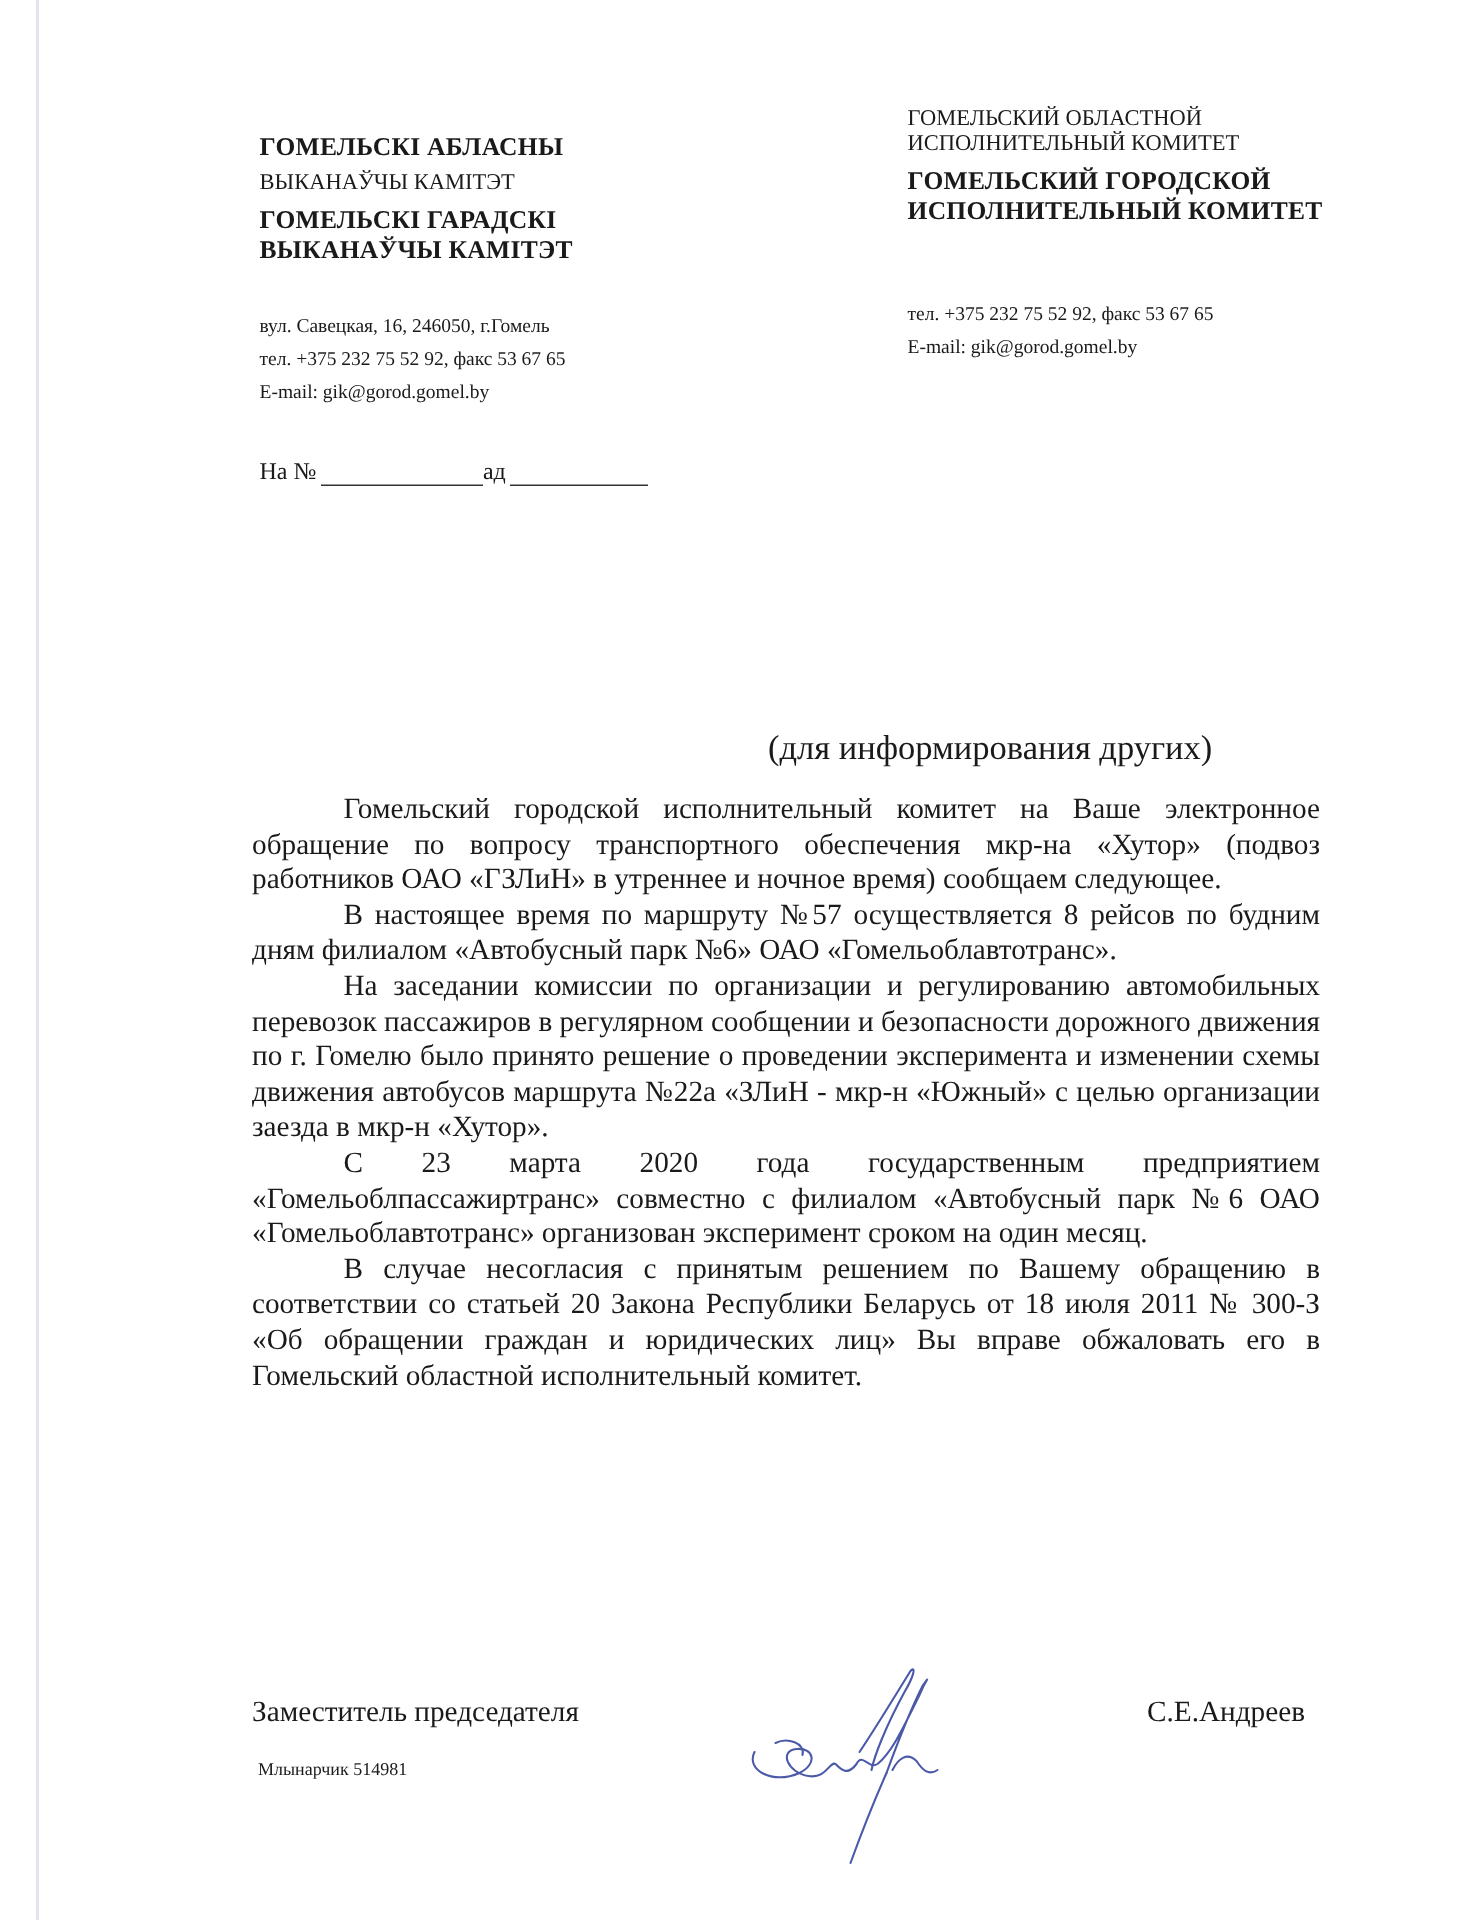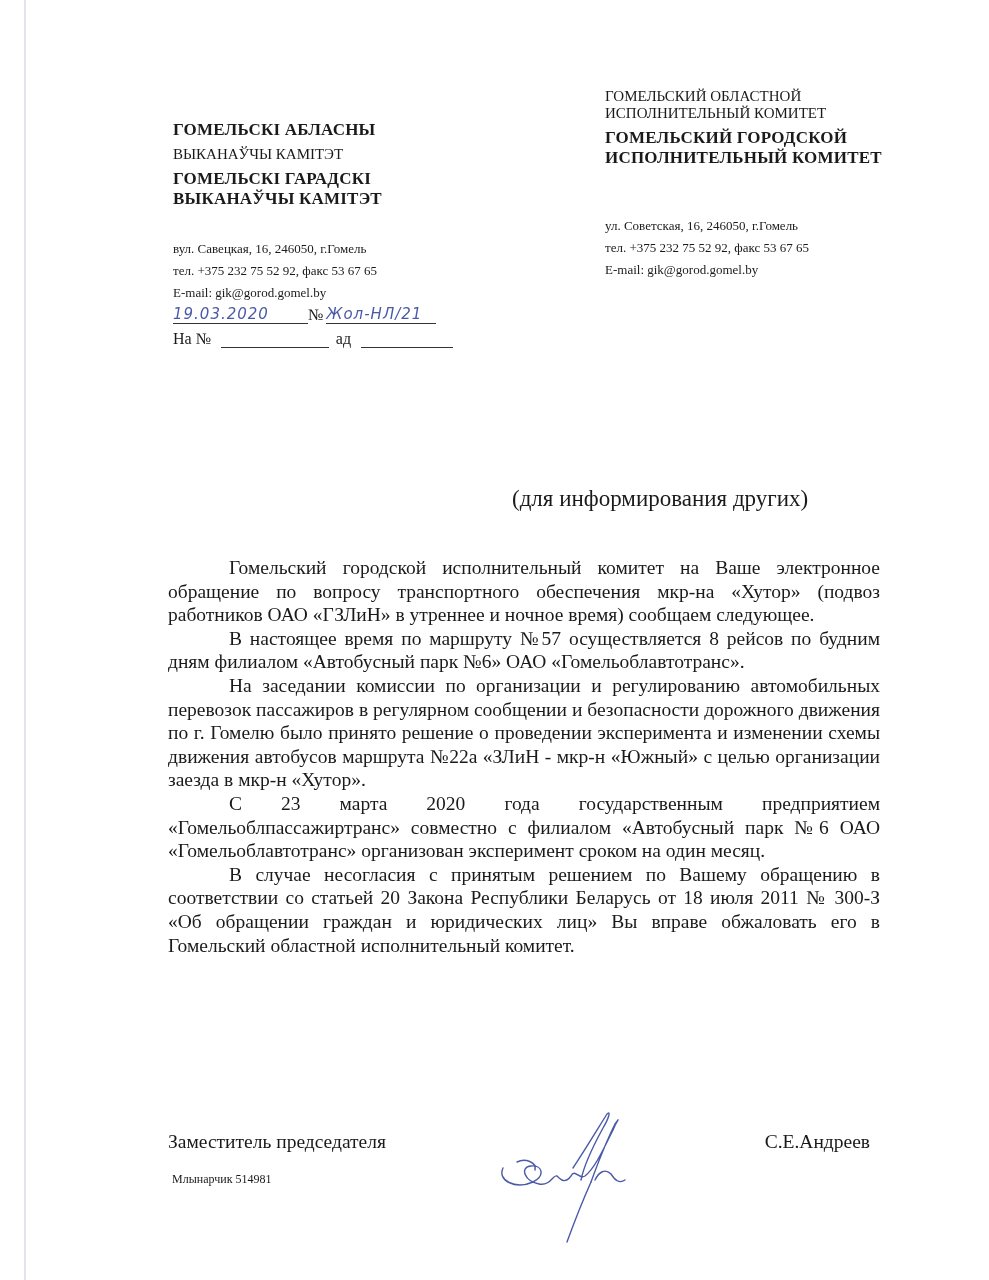--- a/index.html
+++ b/index.html
@@ -2,43 +2,43 @@
 <html><head>
 <meta charset="utf-8">
 <style>
   html, body { margin: 0; padding: 0; }
   body {
     width: 989px; height: 1280px; background: #ffffff; position: relative; overflow: hidden;
     font-family: "Liberation Serif", "DejaVu Serif", serif; color: #1a1a1a;
   }
   .edge-line { position: absolute; left: 24px; top: 0; width: 2px; height: 1280px; background: #e4e4ee; }
 
-  .hdr-left { position: absolute; left: 173px; top: 120px; width: 290px; }
-  .hdr-right { position: absolute; left: 605px; top: 88px; width: 320px; }
+  .hdr-left { position: absolute; left: 173px; top: 88px; width: 290px; }
+  .hdr-right { position: absolute; left: 605px; top: 71px; width: 320px; }
   .bold-title { font-weight: bold; font-size: 17px; line-height: 20px; letter-spacing: 0.2px; }
   .plain-title { font-size: 15px; line-height: 17px; }
   .gap6 { margin-top: 6px; }
   .contact { font-size: 13px; line-height: 22px; }
   .hdr-left .contact-block { margin-top: 29px; }
   .hdr-right .contact-block { margin-top: 47px; }
 
   .reg { position: absolute; left: 173px; top: 300px; width: 280px; font-size: 16px; }
   .reg-row { display: flex; align-items: flex-end; height: 24px; }
   .reg-row + .reg-row { margin-top: 0; justify-content: space-between; }
   .hand { font-family: "DejaVu Sans", sans-serif; font-style: italic; color: #4b5aa8; font-size: 15px; letter-spacing: 1px; }
   .uline { border-bottom: 1px solid #333; display: inline-block; height: 18px; line-height: 18px; }
   .date-field { width: 135px; }
   .num-field { width: 110px; }
   .blank1 { width: 108px; }
   .blank2 { width: 92px; }
   .lbl { padding: 0 3px 0 0; line-height: 18px; }
 
   .note { position: absolute; left: 512px; top: 486px; font-size: 23px; }
 
-  .body { position: absolute; left: 168px; top: 556px; width: 712px; font-size: 19.5px; line-height: 23.6px; }
+  .body { position: absolute; left: 168px; top: 528px; width: 712px; font-size: 19.5px; line-height: 23.6px; }
   .body p { margin: 0; text-align: justify; text-indent: 61px; }
 
   .footer { position: absolute; left: 168px; top: 1131px; width: 712px; font-size: 19.5px; }
   .signer-title { position: absolute; left: 0; top: 0; text-align: center; }
   .signer-name { position: absolute; right: 10px; top: 0; }
   .executor { position: absolute; left: 4px; top: 41px; font-size: 12px; }
   .signature { position: absolute; left: 495px; top: 1110px; }
 </style>
 </head>
 <body>
@@ -56,32 +56,26 @@
     <div class="contact">E-mail: gik@gorod.gomel.by</div>
   </div>
 </div>
 
 <div class="hdr-right">
   <div class="plain-title">ГОМЕЛЬСКИЙ ОБЛАСТНОЙ</div>
   <div class="plain-title">ИСПОЛНИТЕЛЬНЫЙ КОМИТЕТ</div>
   <div class="bold-title gap6">ГОМЕЛЬСКИЙ ГОРОДСКОЙ</div>
   <div class="bold-title">ИСПОЛНИТЕЛЬНЫЙ КОМИТЕТ</div>
   <div class="contact-block">
-    <div class="contact">ул. Советская, 16, 246050, г.Гомель</div>
     <div class="contact">тел. +375 232 75 52 92, факс 53 67 65</div>
     <div class="contact">E-mail: gik@gorod.gomel.by</div>
   </div>
 </div>
 
 <div class="reg">
-  <div class="reg-row">
-    <span class="uline date-field hand">19.03.2020</span>
-    <span class="lbl">№</span>
-    <span class="uline num-field hand">Жол-НЛ/21</span>
-  </div>
   <div class="reg-row">
     <span class="lbl">На №</span>
     <span class="uline blank1"></span>
     <span class="lbl">ад</span>
     <span class="uline blank2"></span>
   </div>
 </div>
 
 <div class="note">(для информирования других)</div>
 

